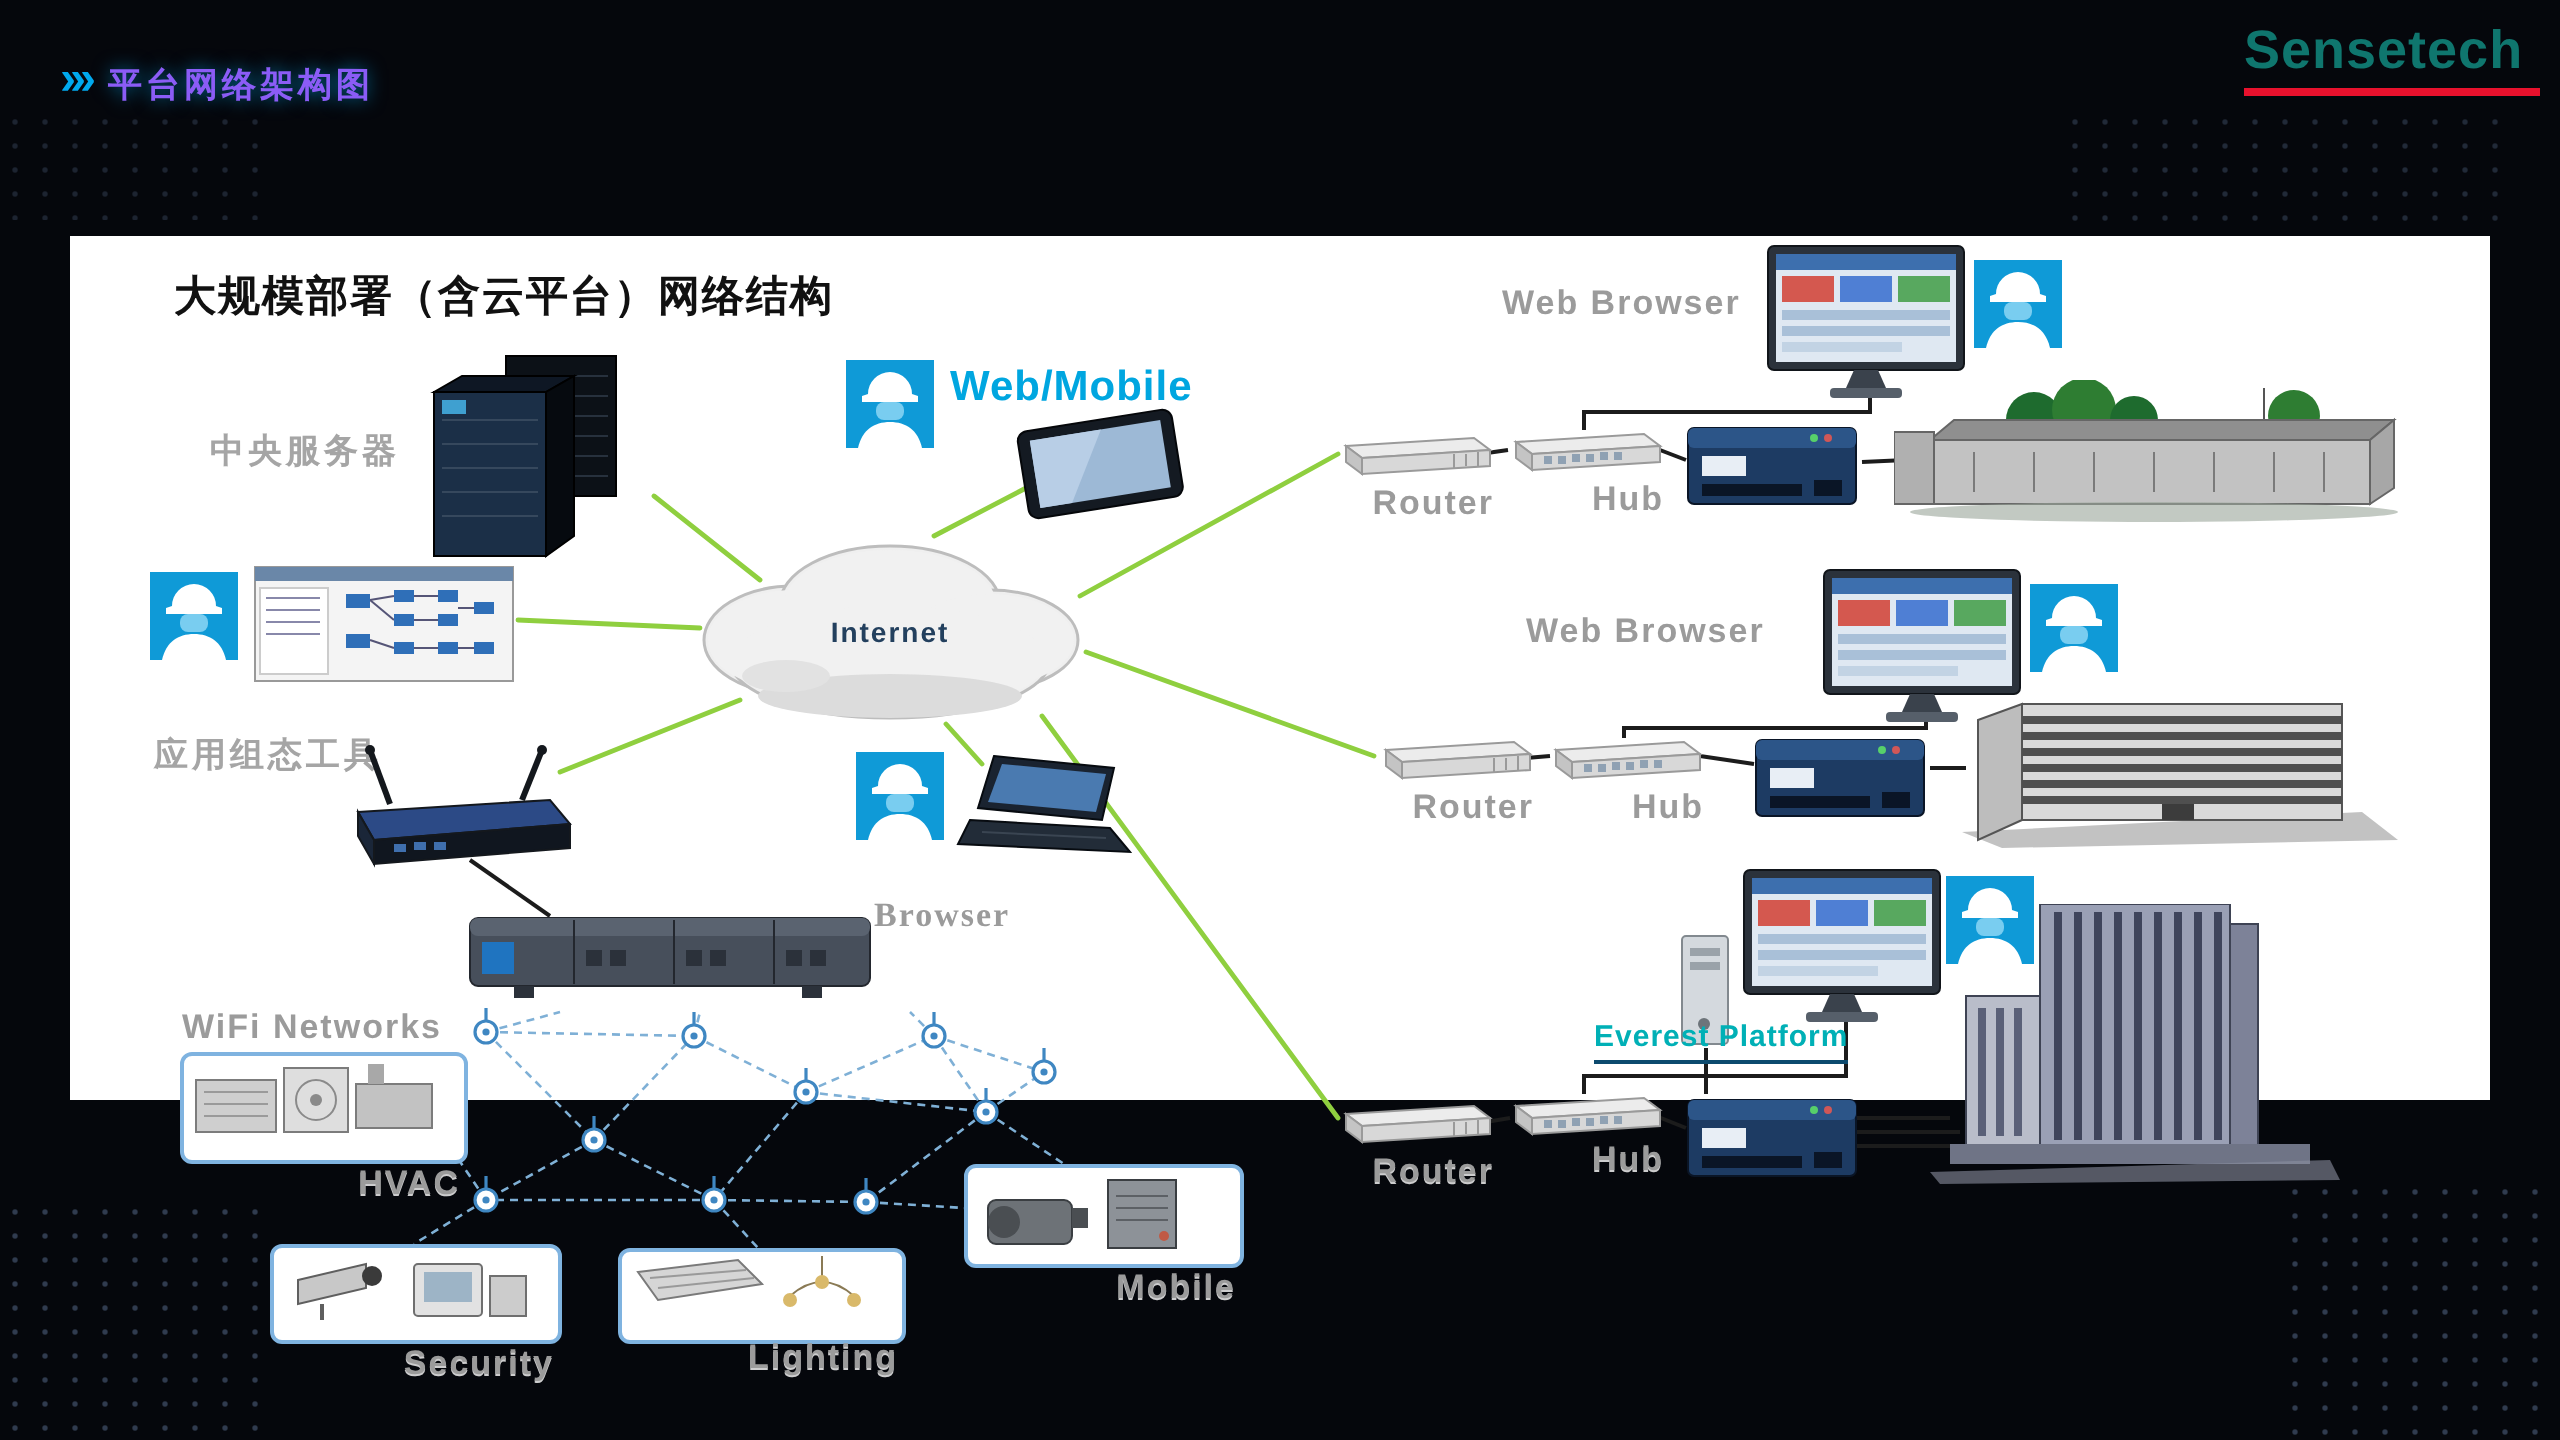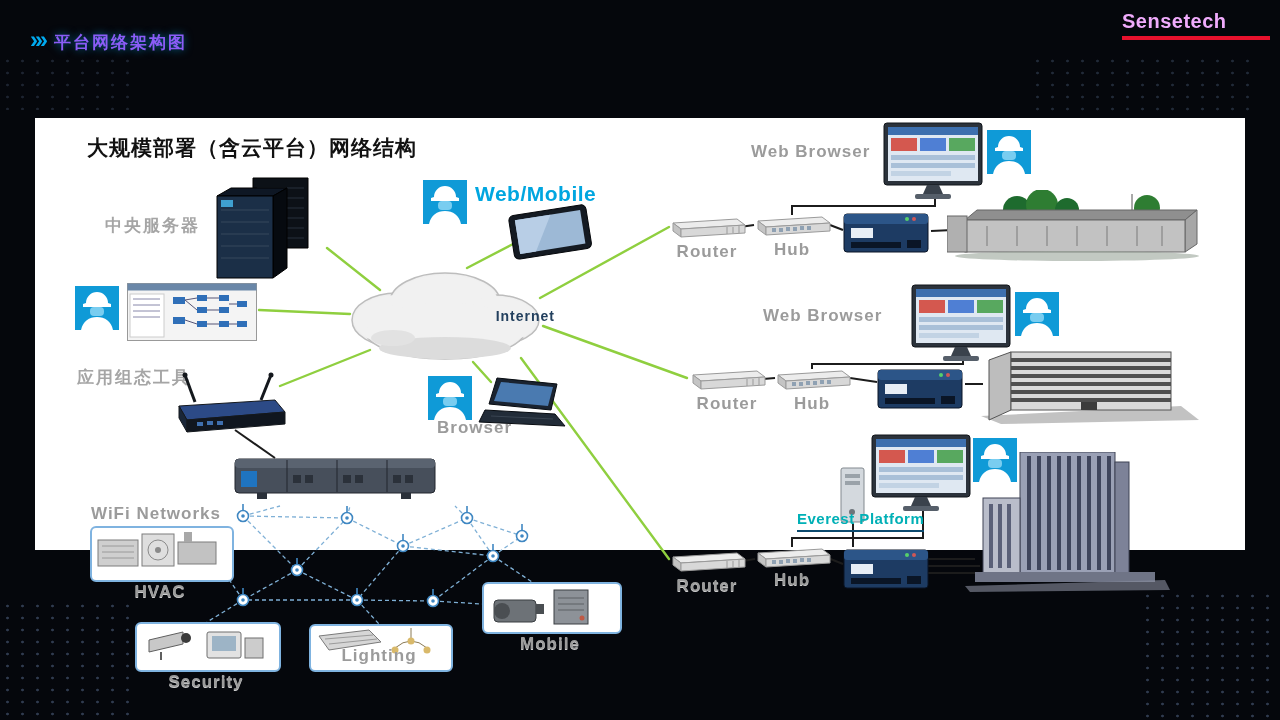--- a/index.html
+++ b/index.html
@@ -8,35 +8,35 @@
     background:#05070c;
     font-family:"Liberation Sans",sans-serif;
   }
   .df{position:absolute;background:radial-gradient(circle, rgba(150,185,240,.65) 1px, transparent 1.7px);
       background-size:15px 12px;opacity:.45;z-index:0;}
   .hdr{position:absolute;left:30px;top:30px;display:flex;align-items:center;gap:9px;z-index:2;}
   .chev{color:#00a9ee;font-weight:bold;font-size:24px;line-height:1;letter-spacing:-3px;transform:translateY(-2px);}
   .hdr-text{color:#8b5cf6;font-weight:bold;font-size:17px;letter-spacing:2px;
             text-shadow:0 0 9px rgba(0,170,240,.6);}
   .logo{position:absolute;left:1122px;top:10px;z-index:2;}
-  .logo-text{color:#f0abfc;font-weight:bold;font-size:20px;letter-spacing:.5px;}
+  .logo-text{color:#0f766e;font-weight:bold;font-size:27px;letter-spacing:.5px;}
   .logo-bar{height:4px;background:#e8112d;margin-top:3px;width:148px;}
   .panel{position:absolute;left:35px;top:118px;width:1210px;height:432px;background:#ffffff;z-index:1;}
   .abs{position:absolute;}
   .dg-title{font-size:21px;font-weight:bold;color:#111;letter-spacing:1px;}
   .glabel{color:#9b9b9b;font-weight:bold;letter-spacing:1px;font-size:15px;
           text-shadow:0 1px 0 rgba(255,255,255,.8);}
   .glabel.big{font-size:17px;}
   .cnlabel{color:#a5a5a5;font-weight:bold;letter-spacing:2px;font-size:17px;}
   .cyanlabel{color:#00a6e0;font-weight:bold;font-size:15px;letter-spacing:.5px;}
   .teallabel{color:#00b0b6;font-weight:bold;font-size:15px;letter-spacing:.5px;
              border-bottom:2px solid #0c4a6e;padding-bottom:3px;}
-  .ctr{text-align:center;}
+  .ctr{text-align:right;}
   .devbox{border:2px solid #7fb3e0;border-radius:6px;background:#fff;}
-  .cloud-label{position:absolute;left:0;right:0;top:50px;text-align:right;
+  .cloud-label{position:absolute;left:0;right:0;top:50px;text-align:center;
                font-weight:bold;color:#23405e;font-size:14px;letter-spacing:1px;}
   svg{display:block;}
 </style>
 </head>
 <body>
 
 <div class="df" style="left:0;top:600px;width:130px;height:120px;"></div>
 <div class="df" style="left:1140px;top:590px;width:140px;height:130px;"></div>
 <div class="df" style="left:1030px;top:55px;width:230px;height:58px;opacity:.3;"></div>
 <div class="df" style="left:0;top:55px;width:130px;height:55px;opacity:.25;"></div>
@@ -278,21 +278,21 @@
     <path d="M11 17 a11 11 0 0 1 22 0 l3 1 v3 H8 v-3 z" fill="#ffffff"></path>
     <rect x="15" y="21" width="14" height="9" rx="4" fill="#79cdf0"></rect>
     <path d="M6 44 c2 -9 8 -13 16 -13 s14 4 16 13 z" fill="#ffffff"></path>
   </svg>
   <svg class="abs" style="left:442px;top:258px;" width="90" height="54" viewBox="0 0 90 54">
     <polygon points="20,2 80,8 74,34 12,28" fill="#1a2330" stroke="#070b10"></polygon>
     <polygon points="24,6 76,11 71,30 17,25" fill="#4a7ab0"></polygon>
     <polygon points="8,34 78,38 88,50 2,46" fill="#222c38" stroke="#070b10"></polygon>
     <line x1="14" y1="40" x2="76" y2="43" stroke="#3a4552"></line>
   </svg>
-  <div class="abs glabel big" style="left:402px;top:300px;">Browser</div>
+  <div class="abs glabel big" style="left:402px;top:330px;font-family:Liberation Serif, serif;">Browser</div>
 
   <svg class="abs" style="left:198px;top:333px;" width="205" height="56" viewBox="0 0 205 56">
     <rect x="2" y="8" width="200" height="34" rx="4" fill="#474f5b" stroke="#23272e"></rect>
     <rect x="2" y="8" width="200" height="9" rx="4" fill="#5a6370"></rect>
     <line x1="54" y1="9" x2="54" y2="41" stroke="#23272e"></line>
       <line x1="104" y1="9" x2="104" y2="41" stroke="#23272e"></line>
     <line x1="154" y1="9" x2="154" y2="41" stroke="#23272e"></line>
     <rect x="8" y="20" width="16" height="16" fill="#1f74c0"></rect>
     <g fill="#2b313a">
       <rect x="60" y="24" width="8" height="8"></rect>
@@ -339,21 +339,21 @@
       <polygon points="8,10 58,4 70,16 18,24" fill="#d6d6d6" stroke="#7a7a7a"></polygon>
       <line x1="14" y1="13" x2="62" y2="9" stroke="#9a9a9a"></line>
         <line x1="18" y1="18" x2="66" y2="13" stroke="#9a9a9a"></line>
       <line x1="100" y1="2" x2="100" y2="12" stroke="#8a7a55"></line>
       <path d="M84 22 q16 -14 32 0" fill="none" stroke="#8a7a55"></path>
       <circle cx="84" cy="24" r="3.5" fill="#d9b96a"></circle>
         <circle cx="100" cy="15" r="3.5" fill="#d9b96a"></circle>
       <circle cx="116" cy="24" r="3.5" fill="#d9b96a"></circle>
     </svg>
   </div>
-  <div class="abs glabel big ctr" style="left:274px;top:528px;width:140px;">Lighting</div>
+  <div class="abs glabel big ctr" style="left:274px;top:551px;width:140px;">Lighting</div>
 
   <div class="abs devbox" style="left:447px;top:464px;width:136px;height:48px;">
     <svg width="132" height="44" viewBox="0 0 132 44">
       <rect x="10" y="16" width="42" height="22" rx="4" fill="#6d7277" stroke="#3a3e42"></rect>
       <circle cx="18" cy="27" r="8" fill="#4a4e52"></circle>
       <rect x="52" y="20" width="8" height="10" fill="#4a4e52"></rect>
       <rect x="70" y="6" width="34" height="34" fill="#8d9298" stroke="#3a3e42"></rect>
       <line x1="74" y1="14" x2="100" y2="14" stroke="#5c6065"></line>
         <line x1="74" y1="20" x2="100" y2="20" stroke="#5c6065"></line>
       <line x1="74" y1="26" x2="100" y2="26" stroke="#5c6065"></line>

